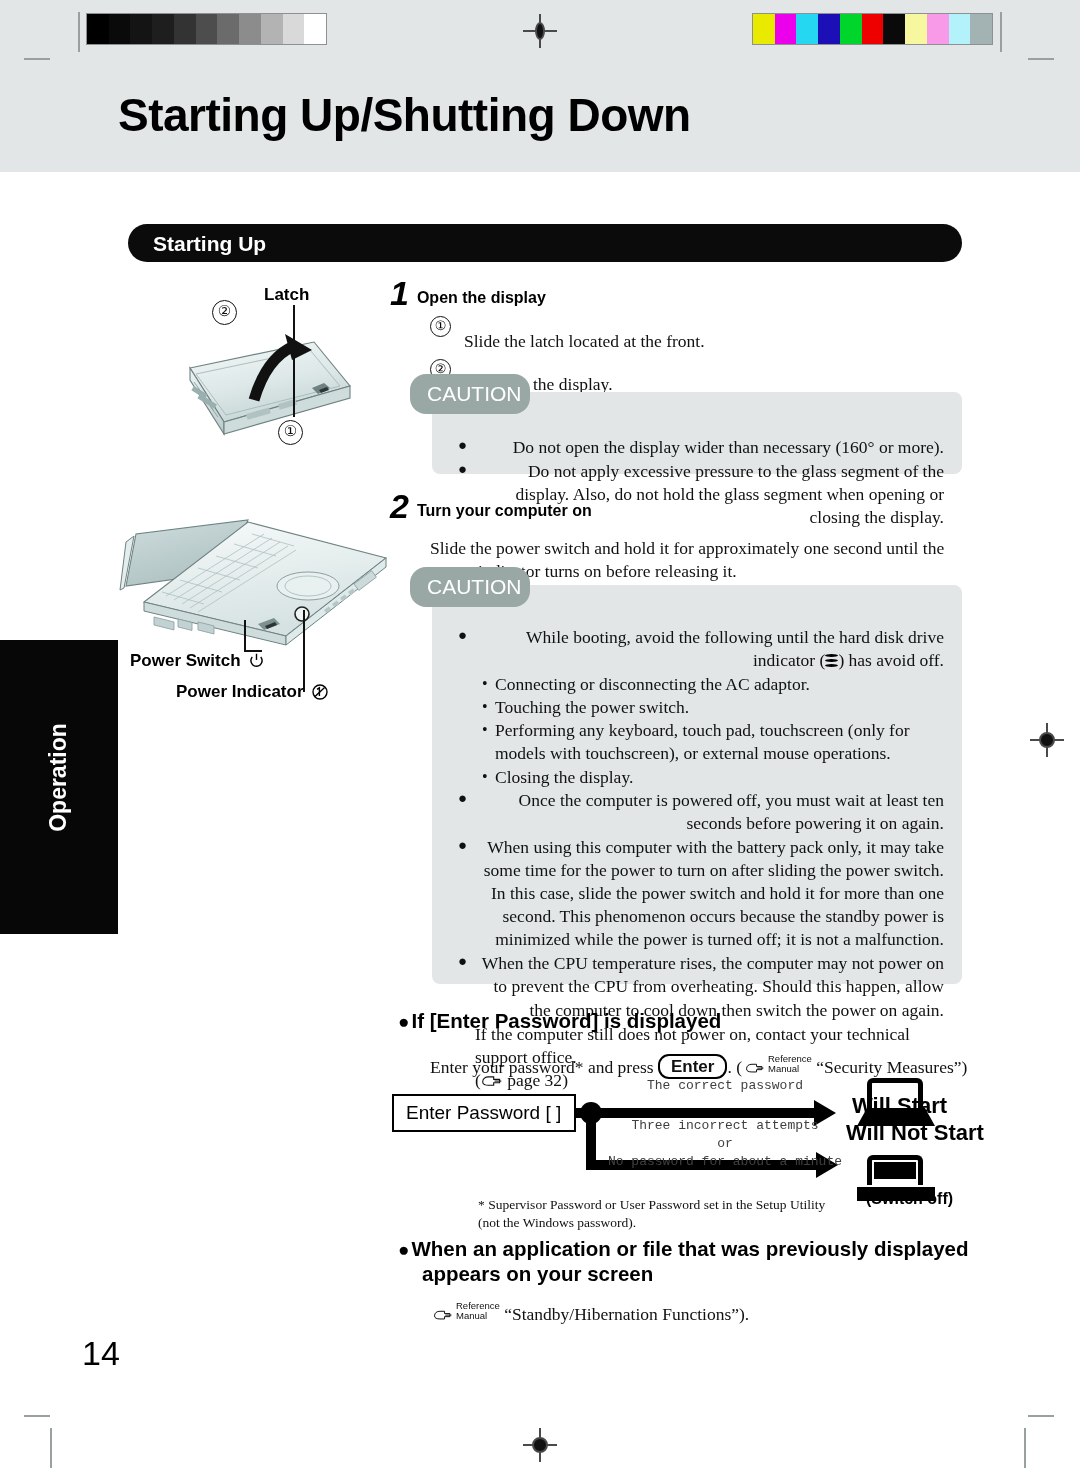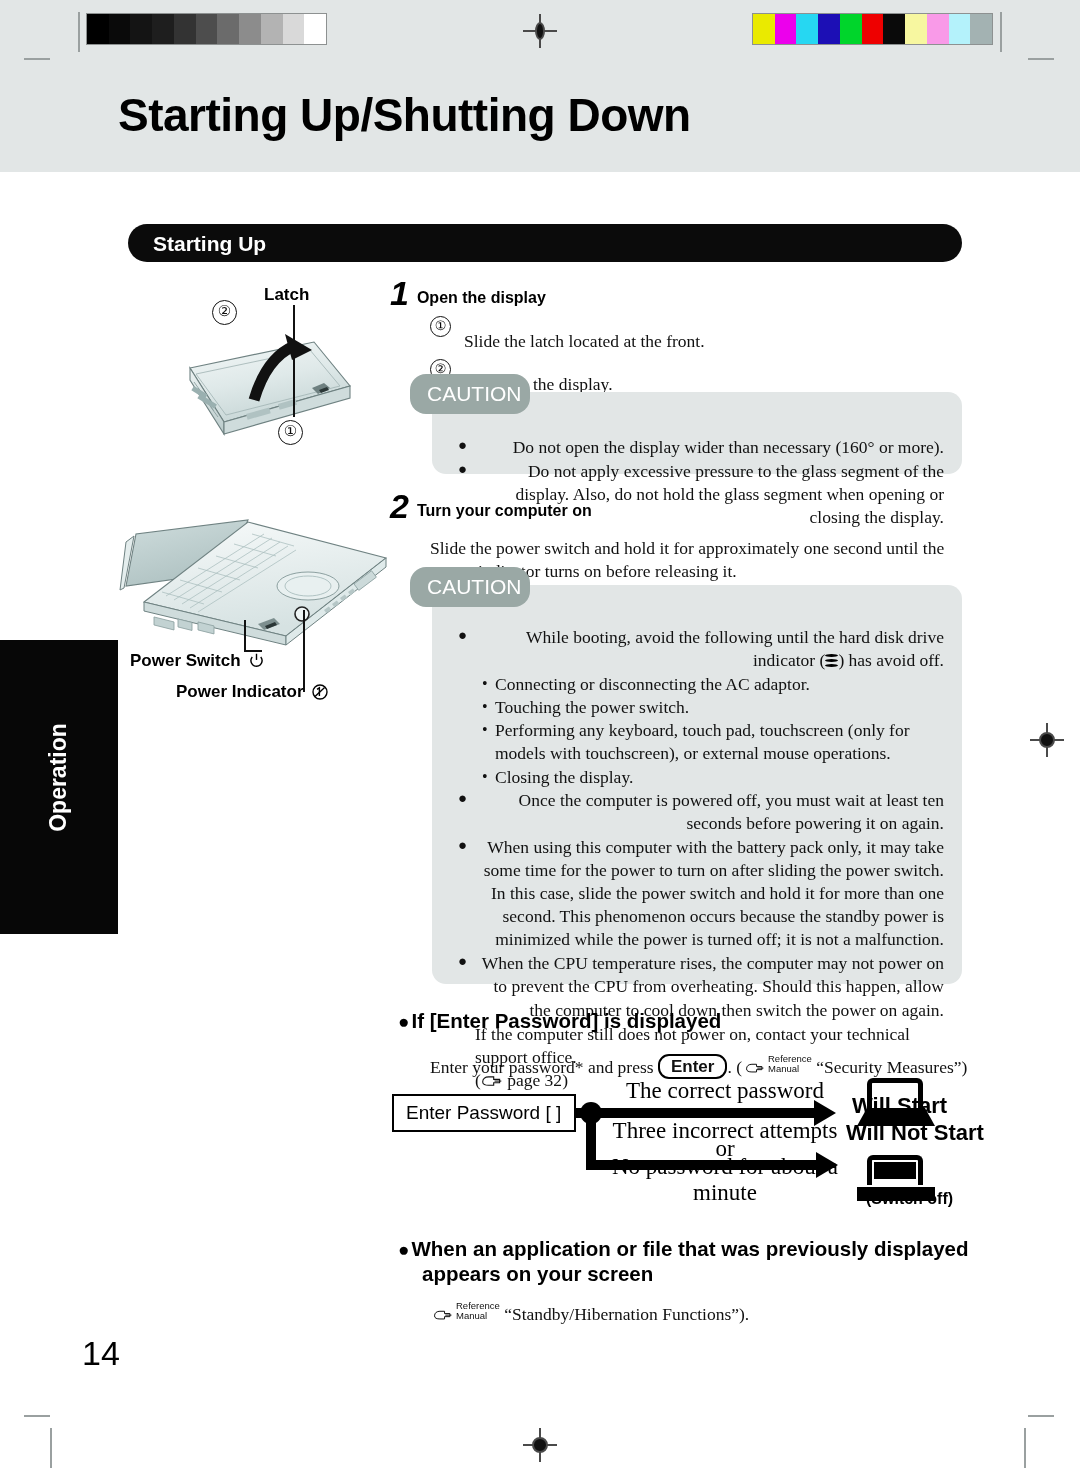--- a/index.html
+++ b/index.html
@@ -65,21 +65,21 @@
   
   .numlist{position:absolute;left:430px;top:314px;width:520px;}
   .numlist .row{display:flex;align-items:flex-start;margin-bottom:4px;}
   .circ{
     display:inline-block;width:19px;height:19px;border:1.3px solid #111;border-radius:50%;
     text-align:center;line-height:17px;font-size:13px;font-family:"Liberation Serif",serif;
     margin-right:13px;flex:none;margin-top:2px;
   }
 
   
-  .caution{position:absolute;background:#e2e6e6;border-radius:14px;}
+  .caution{position:absolute;background:#e2e6e6;border-radius:8px;}
   .caution .tag{
     position:absolute;left:-22px;top:-18px;width:120px;height:40px;
     background:#9aa8a5;border-radius:16px;
   }
   .caution .tag span{
     position:absolute;left:17px;top:8px;
     font-family:"Liberation Sans", sans-serif;font-size:21px;color:#fff;font-weight:normal;
   }
   .caution .cbody{position:absolute;left:26px;right:18px;top:36px;}
   .cbul{display:flex;align-items:flex-start;margin-bottom:1px;}
@@ -102,21 +102,21 @@
     font-family:"Liberation Sans", sans-serif;font-size:19px;color:#000;
     display:flex;align-items:center;padding-left:12px;box-sizing:border-box;
   }
   .flowline{position:absolute;background:#000;}
   .junction{position:absolute;width:22px;height:22px;border-radius:50%;background:#000;}
   .arrowhead{
     position:absolute;width:0;height:0;
     border-top:13px solid transparent;border-bottom:13px solid transparent;
     border-left:22px solid #000;
   }
-  .flow-label{position:absolute;font-family:Liberation Serif, serif;font-size:23px;color:#000000;text-align:center;}
+  .flow-label{position:absolute;font-family:Liberation Mono, monospace;font-size:13px;color:#404040;text-align:center;}
 
   .laptop-ico{position:absolute;}
   .laptop-ico .lid{position:absolute;left:6px;top:0;width:56px;height:30px;border:5px solid #000;border-bottom:none;box-sizing:border-box;border-radius:6px 6px 0 0;}
   .laptop-ico .lidfill{position:absolute;left:13px;top:7px;width:42px;height:17px;background:#000;}
   .ico-label{position:absolute;font-family:"Liberation Sans", sans-serif;font-weight:bold;color:#000;}
 
   .footnote{position:absolute;font-family:"Liberation Serif",serif;font-size:13.5px;color:#111;line-height:1.3;}
 
   
   .callout{position:absolute;font-family:"Liberation Sans", sans-serif;font-weight:bold;font-size:17px;color:#000;}
@@ -452,20 +452,21 @@
   <div class="laptop-ico" style="left:861px;top:1155px;width:70px;height:50px;">
     <div class="lid"></div>
     <div class="lidfill"></div>
     <svg width="78" height="14" viewBox="0 0 78 14" style="position:absolute;left:-4px;top:32px;">
         <rect x="0" y="0" width="78" height="14" fill="#000"></rect>
       </svg>
   </div>
   <div class="ico-label" style="left:846px;top:1120px;font-size:22px;">Will Not Start</div>
   <div class="ico-label" style="left:866px;top:1190px;font-size:16px;">(Switch off)</div>
 
+  <div class="footnote" style="left:478px;top:1196px;width:370px;">* Supervisor Password or User Password set in the Setup Utility (not the Windows password).</div>
 
   <div class="bullet-head" style="left:398px;top:1236px;width:580px;">
     <span class="bdot">●</span><span>When an application or file that was previously displayed</span><br>
     <span style="margin-left:24px;display:inline-block">appears on your screen</span>
   </div>
 
   <div class="body-text" style="position:absolute;left:430px;top:1285px;width:550px;"><svg width="20" height="13" viewBox="0 0 26 15" style="vertical-align:-2px;margin:0 3px;">
         <path d="M2,8 C2,4 5,2 9,2 L15,2 L15,5 L22,5 L22,9 L15,9 L15,12 L9,12 C5,12 2,11 2,8 Z" fill="none" stroke="#111" stroke-width="1.3"></path>
         <line x1="16" y1="7" x2="24" y2="7" stroke="#111" stroke-width="1.3"></line>
       </svg><span class="refman"><span style="display:block">Reference</span><span style="display:block">Manual</span></span> <span>“Standby/Hibernation Functions”).</span></div>

